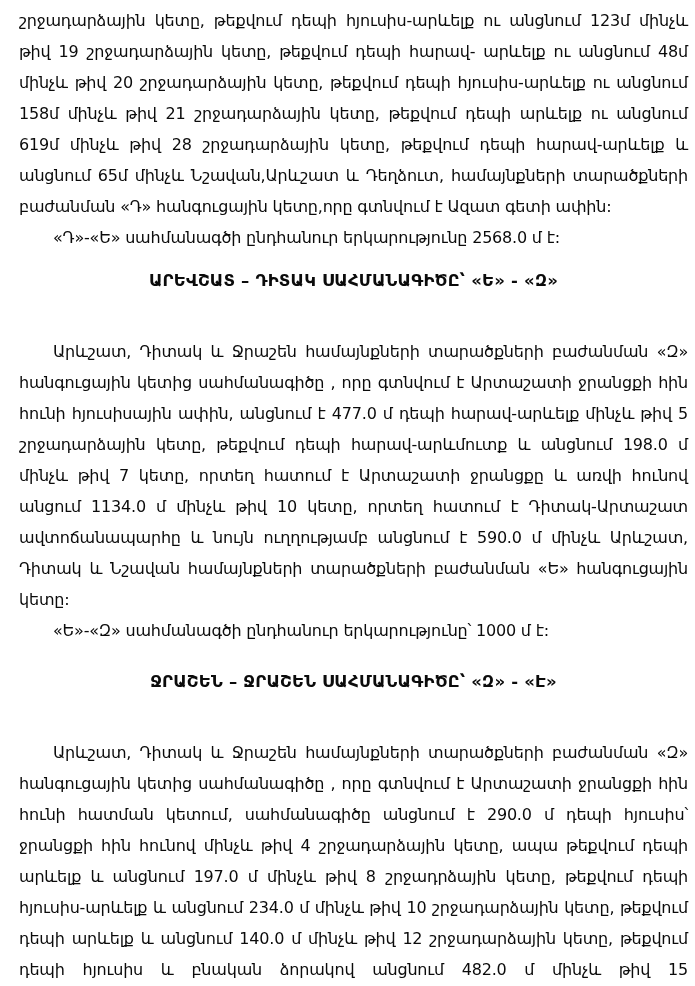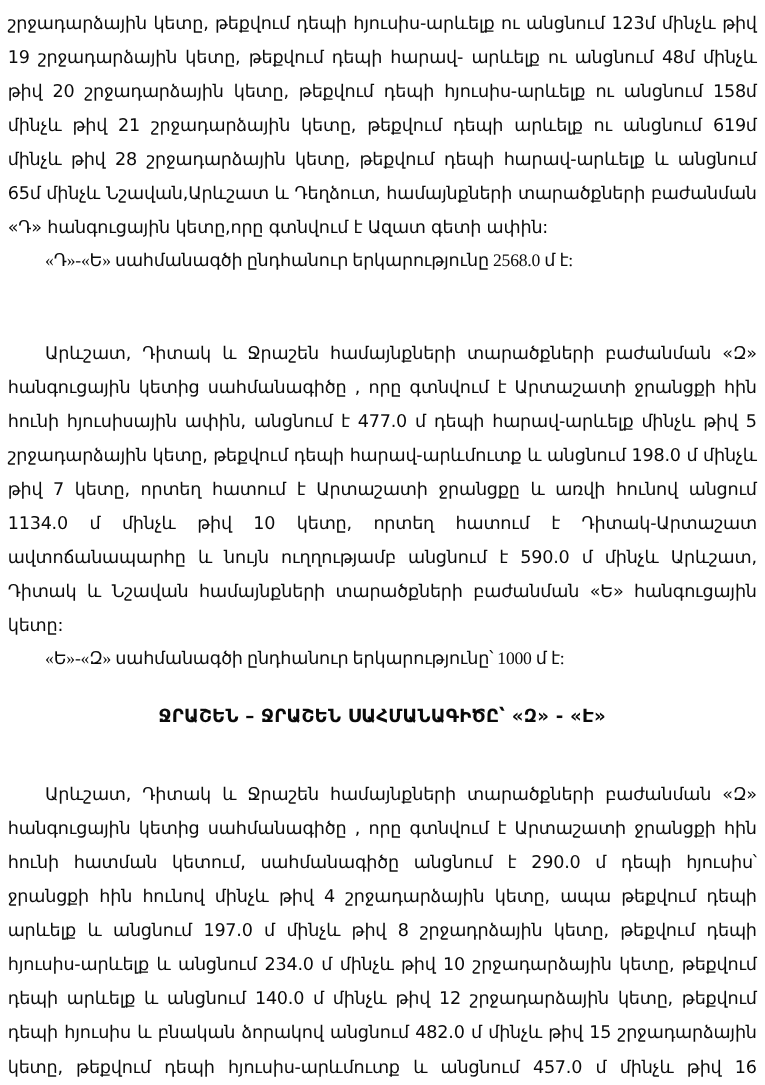--- a/index.html
+++ b/index.html
@@ -11,42 +11,41 @@
     width: 695px;
     height: 986px;
     overflow: hidden;
     font-family: "DejaVu Sans", sans-serif;
     color: #0b0b0b;
   }
   .page {
     box-sizing: border-box;
     width: 695px;
     height: 986px;
-    padding: 5px 7px 0 7px;
+    padding: 5px 7px 0 19px;
     background: #ffffff;
   }
   .para {
     font-size: 16px;
     line-height: 31px;
     letter-spacing: -0.2px;
     text-align: justify;
     margin: 0;
   }
   .para.indent {
     text-indent: 34px;
     margin-top: 40px;
   }
   .length-line {
     font-size: 16px;
     line-height: 31px;
     letter-spacing: -0.2px;
     text-align: left;
     text-indent: 34px;
     margin: 0;
-    font-family: Liberation Serif, serif;
   }
   .heading {
     font-size: 16.5px;
     line-height: 31px;
     font-weight: bold;
     text-align: center;
     letter-spacing: 0.2px;
     margin: 0;
   }
   .gap-small { height: 12px; }
@@ -56,20 +55,21 @@
 <body>
 
 <div class="page">
 
   <p class="para">շրջադարձային կետը, թեքվում դեպի հյուսիս-արևելք ու անցնում 123մ մինչև թիվ 19 շրջադարձային կետը, թեքվում դեպի հարավ- արևելք ու անցնում 48մ մինչև թիվ 20 շրջադարձային կետը, թեքվում դեպի հյուսիս-արևելք ու անցնում 158մ մինչև թիվ 21 շրջադարձային կետը, թեքվում դեպի արևելք ու անցնում 619մ մինչև թիվ 28 շրջադարձային կետը, թեքվում դեպի հարավ-արևելք և անցնում 65մ մինչև Նշավան,Արևշատ և Դեղձուտ, համայնքների տարածքների բաժանման «Դ» հանգուցային կետը,որը գտնվում է Ազատ գետի ափին:</p>
 
   <p class="length-line">«Դ»-«Ե» սահմանագծի ընդհանուր երկարությունը 2568.0 մ է:</p>
 
   <div class="gap-small"></div>
 
+  <h2 class="heading">ԱՐԵՎՇԱՏ – ԴԻՏԱԿ ՍԱՀՄԱՆԱԳԻԾԸ՝ «Ե» - «Զ»</h2>
 
   <p class="para indent">Արևշատ, Դիտակ և Ջրաշեն համայնքների տարածքների բաժանման «Զ» հանգուցային կետից սահմանագիծը , որը գտնվում է Արտաշատի ջրանցքի հին հունի հյուսիսային ափին, անցնում է 477.0 մ դեպի հարավ-արևելք մինչև թիվ 5 շրջադարձային կետը, թեքվում դեպի հարավ-արևմուտք և անցնում 198.0 մ մինչև թիվ 7 կետը, որտեղ հատում է Արտաշատի ջրանցքը և առվի հունով անցում 1134.0 մ մինչև թիվ 10 կետը, որտեղ հատում է Դիտակ-Արտաշատ ավտոճանապարհը և նույն ուղղությամբ անցնում է 590.0 մ մինչև Արևշատ, Դիտակ և Նշավան համայնքների տարածքների բաժանման «Ե» հանգուցային կետը:</p>
 
   <p class="length-line">«Ե»-«Զ» սահմանագծի ընդհանուր երկարությունը՝ 1000 մ է:</p>
 
   <div class="gap-large"></div>
 
   <h2 class="heading">ՋՐԱՇԵՆ – ՋՐԱՇԵՆ ՍԱՀՄԱՆԱԳԻԾԸ՝ «Զ» - «Է»</h2>
 
   <p class="para indent">Արևշատ, Դիտակ և Ջրաշեն համայնքների տարածքների բաժանման «Զ» հանգուցային կետից սահմանագիծը , որը գտնվում է Արտաշատի ջրանցքի հին հունի հատման կետում, սահմանագիծը անցնում է 290.0 մ դեպի հյուսիս՝ ջրանցքի հին հունով մինչև թիվ 4 շրջադարձային կետը, ապա թեքվում դեպի արևելք և անցնում 197.0 մ մինչև թիվ 8 շրջադրձային կետը, թեքվում դեպի հյուսիս-արևելք և անցնում 234.0 մ մինչև թիվ 10 շրջադարձային կետը, թեքվում դեպի արևելք և անցնում 140.0 մ մինչև թիվ 12 շրջադարձային կետը, թեքվում դեպի հյուսիս և բնական ձորակով անցնում 482.0 մ մինչև թիվ 15 շրջադարձային կետը, թեքվում դեպի հյուսիս-արևմուտք և անցնում 457.0 մ մինչև թիվ 16 շրջադարձային կետը, թեքվում դեպի արևելք և ուղիղ գծով անցնում 1373.0 մ մինչև Արևշատ, Ջրաշեն և Բարձրաշեն համայնքների տարածքների բաժանման «Է» հանգուցային կետը:</p>

